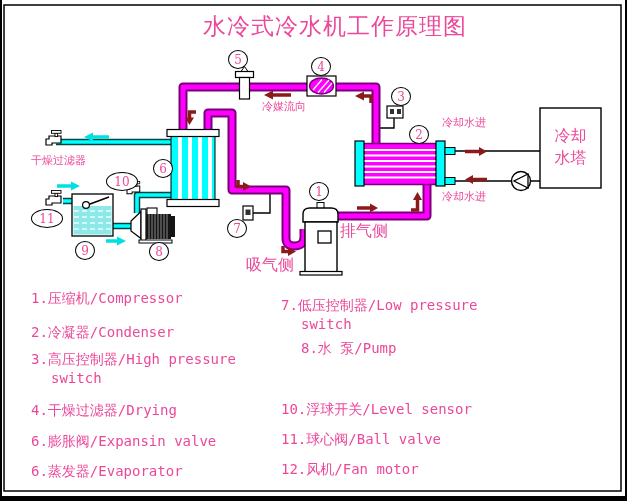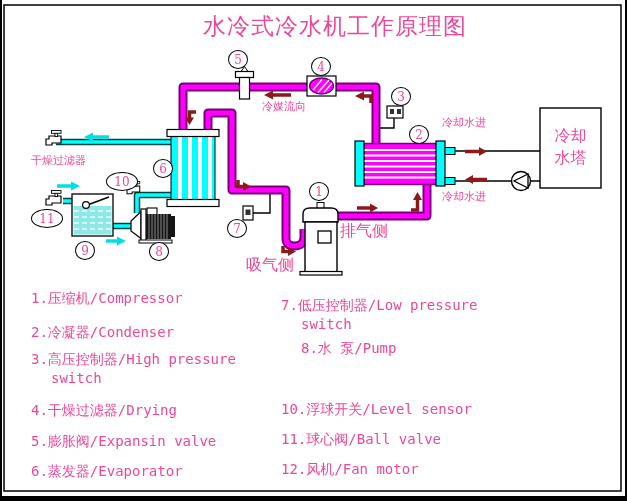--- a/index.html
+++ b/index.html
@@ -255,21 +255,21 @@
   <div class="balloon" style="left:149px;top:242px;">8</div>
   <div class="balloon" style="left:75px;top:241px;">9</div>
   <div class="balloon wide" style="left:106px;top:172px;">10</div>
   <div class="balloon wide" style="left:31px;top:209px;">11</div>
 
   <div class="legend-item" style="left:31px;top:289px;">1.压缩机/Compressor</div>
   <div class="legend-item" style="left:31px;top:323px;">2.冷凝器/Condenser</div>
   <div class="legend-item" style="left:31px;top:334px;margin-top:16px;">3.高压控制器/High pressure
 switch</div>
   <div class="legend-item" style="left:31px;top:401px;">4.干燥过滤器/Drying</div>
-  <div class="legend-item" style="left:31px;top:432px;">5.膨胀阀/Expansin valve</div>
+  <div class="legend-item" style="left:31px;top:432px;">6.膨胀阀/Expansin valve</div>
   <div class="legend-item" style="left:31px;top:462px;">6.蒸发器/Evaporator</div>
 
   <div class="legend-item" style="left:281px;top:296px;">7.低压控制器/Low pressure
 switch</div>
   <div class="legend-item" style="left:281px;top:339px;margin-left:20px;">8.水 泵/Pump</div>
   <div class="legend-item" style="left:281px;top:400px;">10.浮球开关/Level sensor</div>
   <div class="legend-item" style="left:281px;top:430px;">11.球心阀/Ball valve</div>
   <div class="legend-item" style="left:281px;top:460px;">12.风机/Fan motor</div>
 
 </div>

